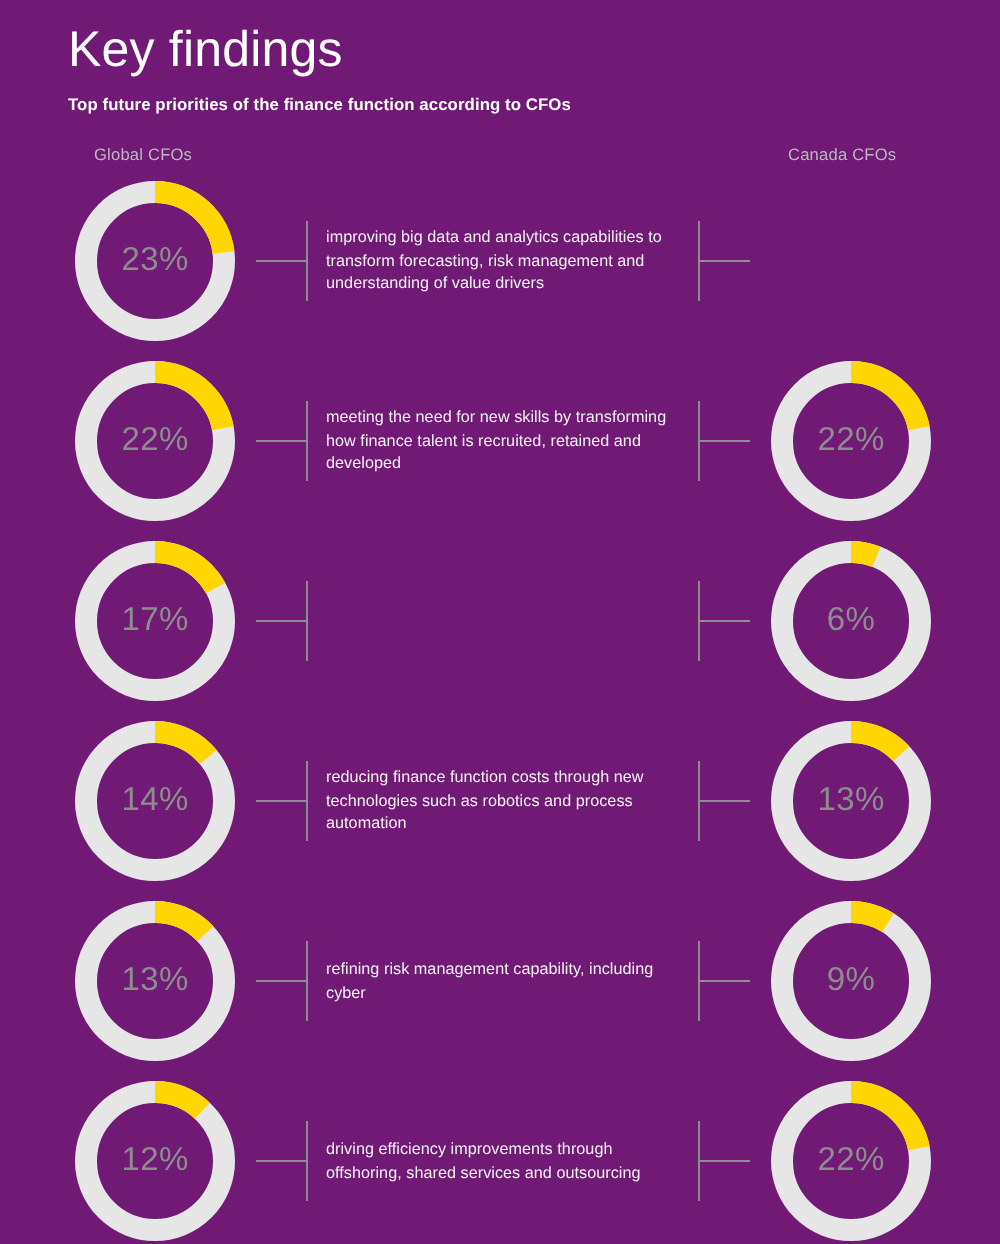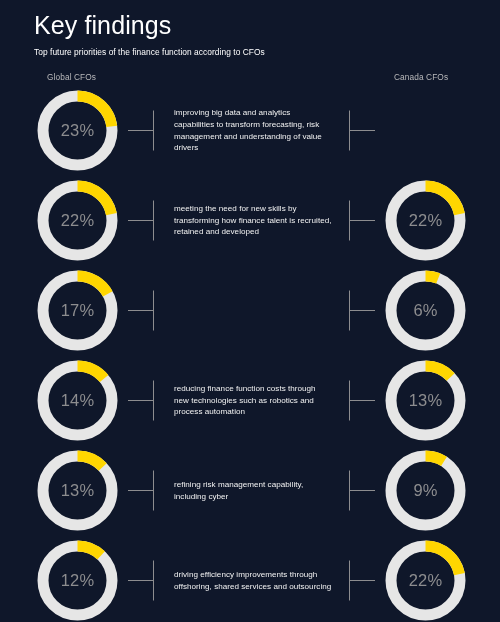--- a/index.html
+++ b/index.html
@@ -11,42 +11,42 @@
     height: 622px;
     background: #3c3b3d;
     font-family: "Liberation Sans", sans-serif;
     overflow: hidden;
     position: relative;
   }
   #page {
     position: relative;
     width: 500px;
     height: 622px;
-    background: #0f172a;
+    background: #701a75;
   }
 
   
   .header {
     position: absolute;
     left: 34px;
     top: 10px;
     width: 440px;
   }
   .title {
     font-size: 25px;
     font-weight: 300;
     color: #ffffff;
     letter-spacing: 0.1px;
     line-height: 30px;
     margin: 0;
     padding: 0;
   }
   .subtitle {
     font-size: 8.4px;
-    font-weight: normal;
+    font-weight: bold;
     color: #ffffff;
     letter-spacing: 0.05px;
     margin: 0;
     padding: 7px 0 0 0;
     line-height: 11px;
   }
 
   
   .col-head {
     position: absolute;
@@ -117,21 +117,21 @@
   .row-text {
     position: absolute;
     left: 163px;
     width: 180px;
     top: 0;
     height: 89px;
     display: flex;
     align-items: center;
   }
   .row-text p {
-    margin: 11px;
+    margin: 0;
     font-size: 8.1px;
     line-height: 11.6px;
     color: #f2f2f2;
     letter-spacing: 0.02px;
     font-weight: normal;
   }
 </style>
 </head>
 <body>
 

